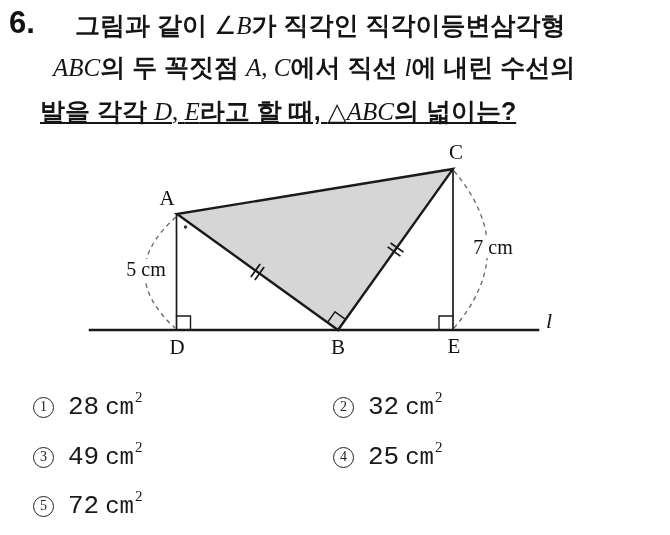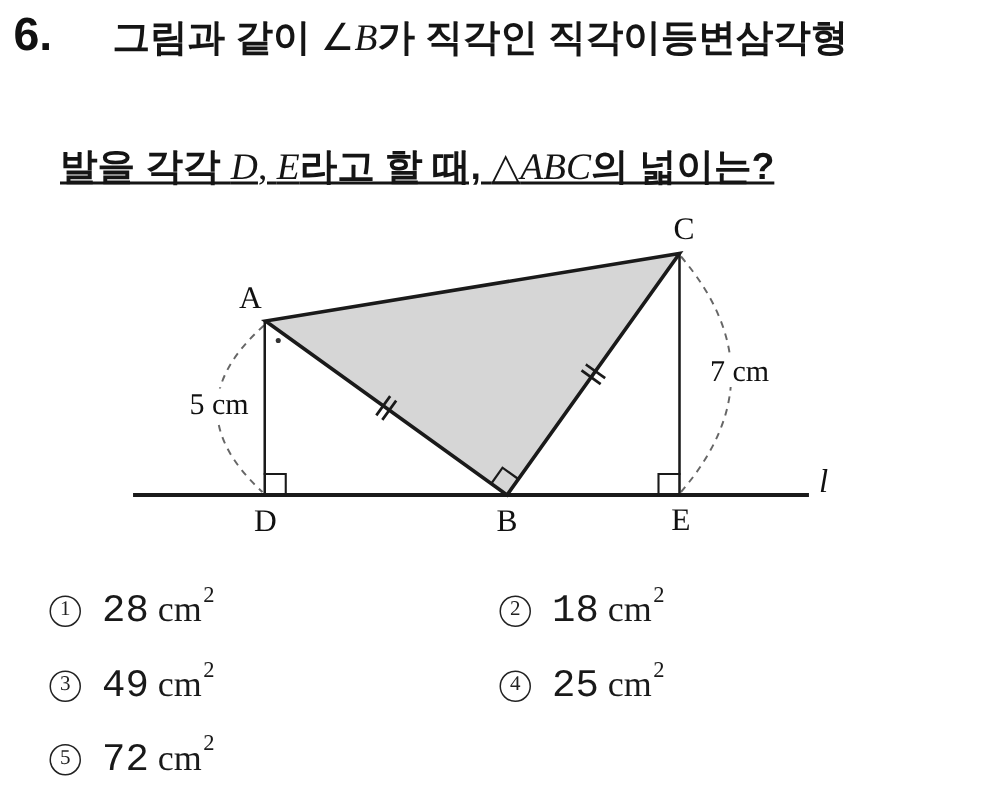--- a/index.html
+++ b/index.html
@@ -42,34 +42,35 @@
   .circle-num {
     width:21px; height:21px; border:1.6px solid #222; border-radius:50%;
     display:inline-flex; align-items:center; justify-content:center;
     font-family:"Liberation Serif", serif; font-size:14px; color:#222;
     margin-right:14px; flex:0 0 auto; box-sizing:border-box;
   }
   .choice-value {
     font-family:Liberation Mono, monospace; font-size:26px; color:#191919;
   }
   .choice-unit {
-    font-family:Liberation Serif, serif; font-size:24px; color:#191919; margin-left:6px;
+    font-family:Liberation Mono, monospace; font-size:24px; color:#191919; margin-left:6px;
   }
   .choice-sup {
     font-family:"Liberation Serif", serif; font-size:15px; color:#191919;
     position:relative; top:-10px; margin-left:1px;
   }
 </style>
 </head>
 <body>
 
 <div class="page">
 
   <div class="qnum">6.</div>
   <div class="qline qline1"><span class="run-k">그림과 같이 </span><span class="run-sym">∠</span><span class="run-m">B</span><span class="run-k">가 직각인 직각이등변삼각형</span></div>
+  <div class="qline qline2"><span class="run-m">ABC</span><span class="run-k">의 두 꼭짓점 </span><span class="run-m">A</span><span class="run-sym">, </span><span class="run-m">C</span><span class="run-k">에서 직선 </span><span class="run-m">l</span><span class="run-k">에 내린 수선의</span></div>
   <div class="qline qline3"><span class="run-k">발을 각각 </span><span class="run-m">D</span><span class="run-sym">, </span><span class="run-m">E</span><span class="run-k">라고 할 때, </span><span class="run-sym">△</span><span class="run-m">ABC</span><span class="run-k">의 넓이는?</span></div>
 
   <svg class="figure" width="670" height="235" viewBox="0 0 670 235">
 
     <g fill="none" stroke-width="1.3" stroke-dasharray="4.5,4" stroke="#666666">
       <path d="M176 82 Q114 137 175 193"></path>
       <path d="M454 36 Q521 115 454 193"></path>
     </g>
 
     <g fill="none" stroke-linecap="square" stroke="#1a1a1a">
@@ -119,21 +120,21 @@
 
     <div class="choice" style="left:33px; top:394px;">
       <span class="circle-num">1</span>
       <span class="choice-value">28</span>
       <span class="choice-unit">cm</span>
       <span class="choice-sup">2</span>
     </div>
 
     <div class="choice" style="left:333px; top:394px;">
       <span class="circle-num">2</span>
-      <span class="choice-value">18</span>
+      <span class="choice-value">32</span>
       <span class="choice-unit">cm</span>
       <span class="choice-sup">2</span>
     </div>
 
     <div class="choice" style="left:33px; top:444px;">
       <span class="circle-num">3</span>
       <span class="choice-value">49</span>
       <span class="choice-unit">cm</span>
       <span class="choice-sup">2</span>
     </div>

